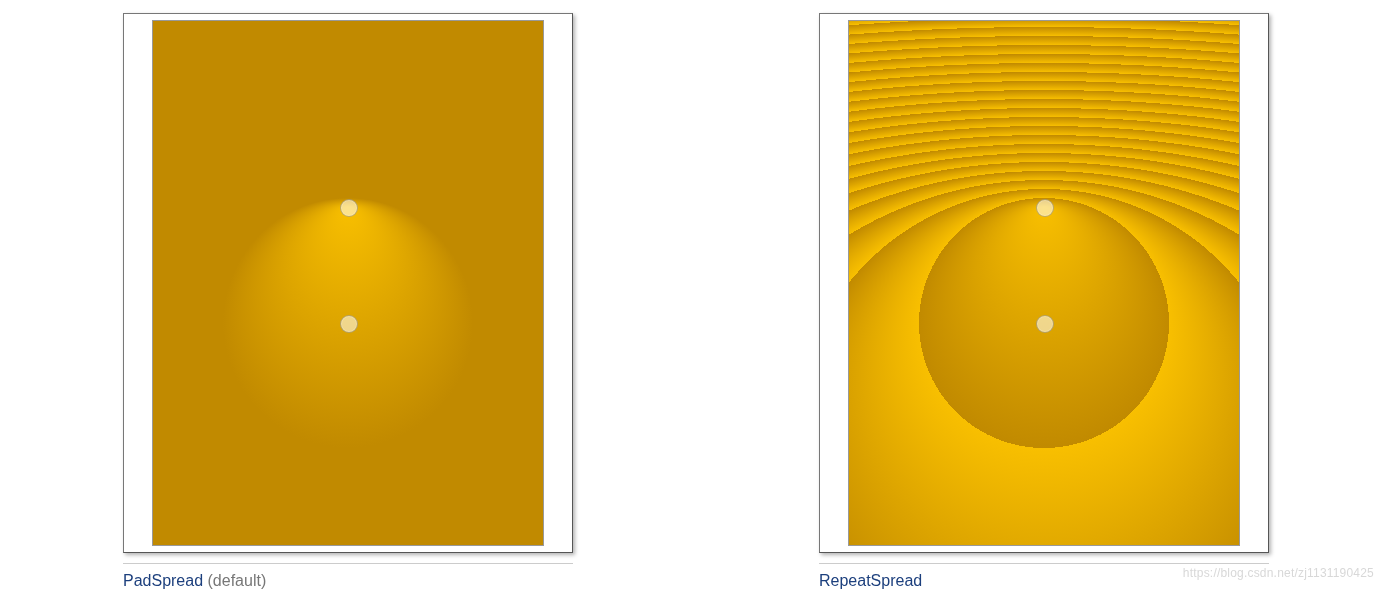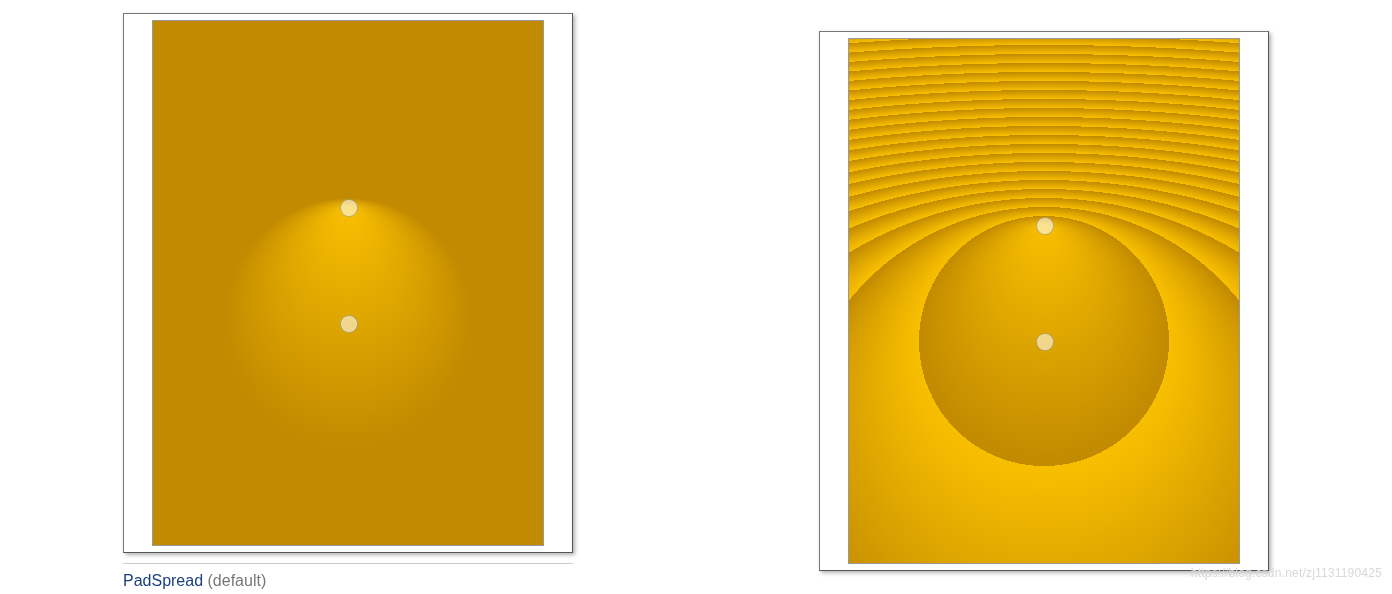--- a/index.html
+++ b/index.html
@@ -55,21 +55,21 @@
   }
   .dot{
     position:absolute;
     width:16px;height:16px;border-radius:50%;
     background:rgba(255,255,255,0.55);
     border:1px solid rgba(0,0,0,0.25);
     box-shadow:0 0 0 1px rgba(255,255,255,0.2) inset;
   }
   .watermark{
     position:absolute;
-    right:10px;
+    right:18px;
     bottom:14px;
     color:#d8d8d8;
     font-size:12px;
     letter-spacing:.2px;
     user-select:none;
   }
 </style>
 </head>
 <body>
 
@@ -107,16 +107,19 @@
                 <stop offset="0" stop-color="#f8bf00"></stop>
                 <stop offset="1" stop-color="#c18a00"></stop>
               </radialGradient>
             </defs>
             <rect width="390" height="524" fill="url(#grad3)"></rect>
           </svg>
         <div class="dot" style="left: 187px; top: 178px;"></div>
         <div class="dot" style="left: 187px; top: 294px;"></div>
       </div>
     </div>
+    <div class="caption">
+      <span>RepeatSpread</span><span class="default"></span>
+    </div>
   </div>
 
   <div class="watermark">https://blog.csdn.net/zj1131190425</div>
 </div>
 
 </body></html>

